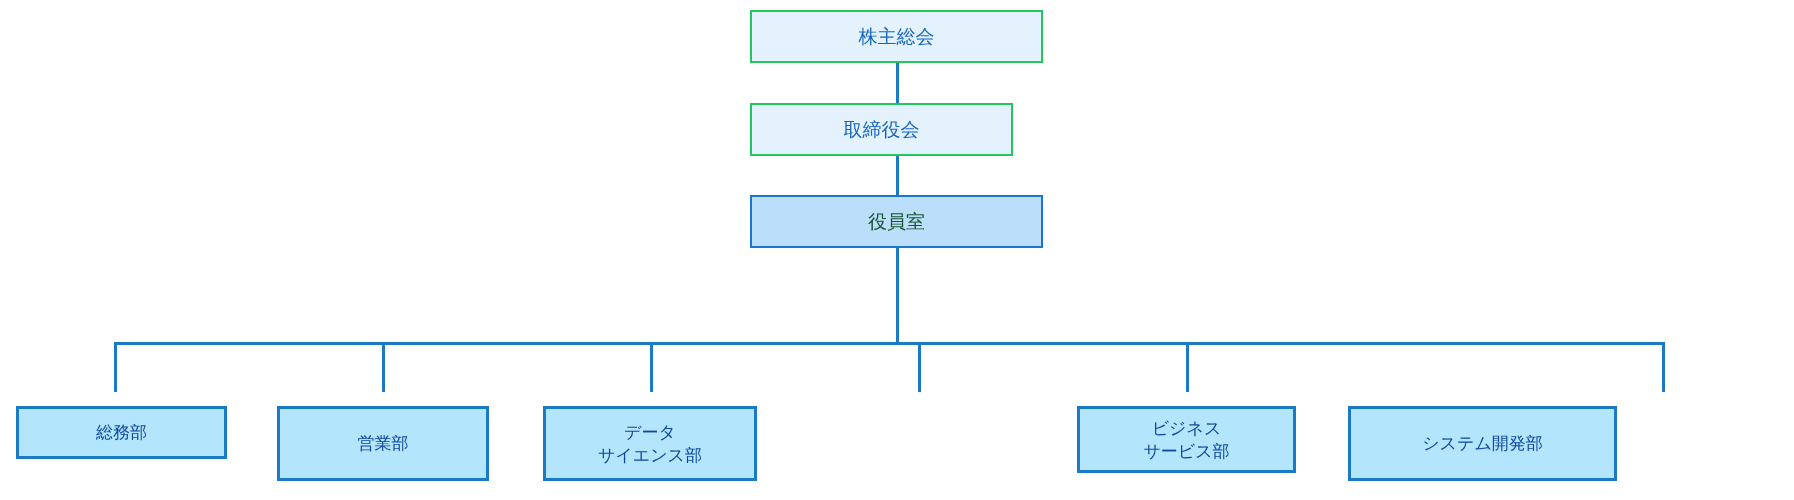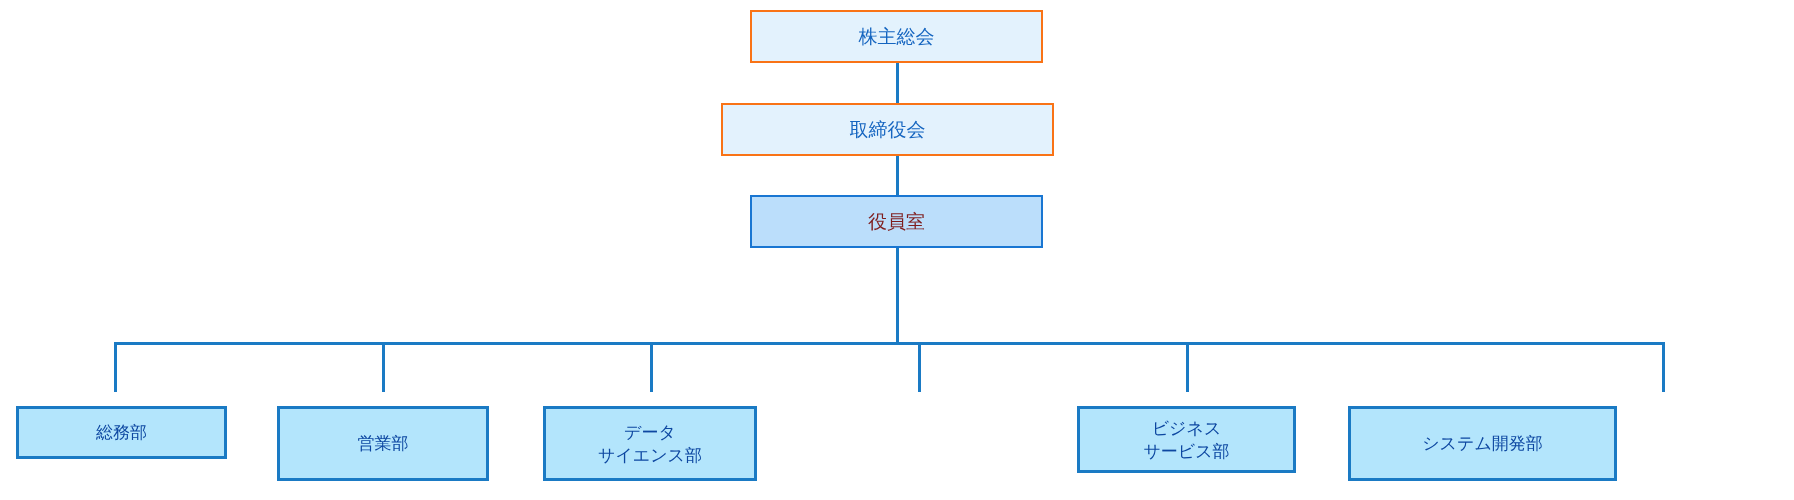--- a/index.html
+++ b/index.html
@@ -20,28 +20,28 @@
     box-sizing: border-box;
     display: flex;
     align-items: center;
     justify-content: center;
     text-align: center;
     line-height: 1.35;
     white-space: pre-line;
   }
   .node.level-top {
     background: #e3f2fd;
-    border: 2px solid #f97316;
+    border: 2px solid #22c55e;
     color: #1565c0;
     font-size: 19px;
   }
   .node.level-exec {
     background: #bbdefb;
     border: 2px solid #1976d2;
-    color: #7f1d1d;
+    color: #14532d;
     font-size: 19px;
   }
   .node.level-dept {
     background: #b3e5fc;
     border: 3px solid #1a7ac4;
     color: #0d47a1;
     font-size: 17px;
   }
   .edge {
     position: absolute;
@@ -63,21 +63,21 @@
 
   <div class="edge v" style="left:114px; top:342px; height:50px;"></div>
   <div class="edge v" style="left:382px; top:342px; height:50px;"></div>
   <div class="edge v" style="left:650px; top:342px; height:50px;"></div>
   <div class="edge v" style="left:918px; top:342px; height:50px;"></div>
   <div class="edge v" style="left:1186px; top:342px; height:50px;"></div>
   <div class="edge v" style="left:1662px; top:342px; height:50px;"></div>
 
   <div class="node level-top" style="left:750px; top:10px; width:293px; height:53px;">株主総会</div>
 
-  <div class="node level-top" style="left:721px; top:103px; width:333px; height:53px;font-family:Liberation Serif, serif;">取締役会</div>
+  <div class="node level-top" style="left:750px; top:103px; width:263px; height:53px;font-family:Liberation Serif, serif;">取締役会</div>
 
   <div class="node level-exec" style="left:750px; top:195px; width:293px; height:53px;">役員室</div>
 
   <div class="node level-dept" style="left:16px; top:406px; width:211px; height:53px;">総務部</div>
 
   <div class="node level-dept" style="left:277px; top:406px; width:212px; height:75px;">営業部</div>
 
   <div class="node level-dept" style="left:543px; top:406px; width:214px; height:75px;">データ
 サイエンス部</div>
 

